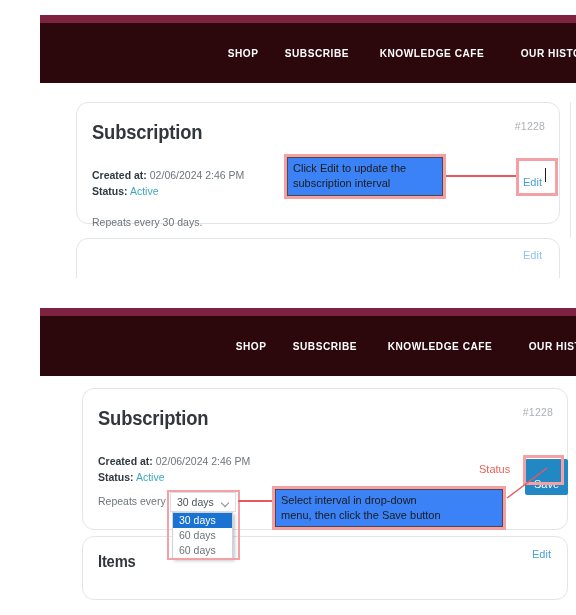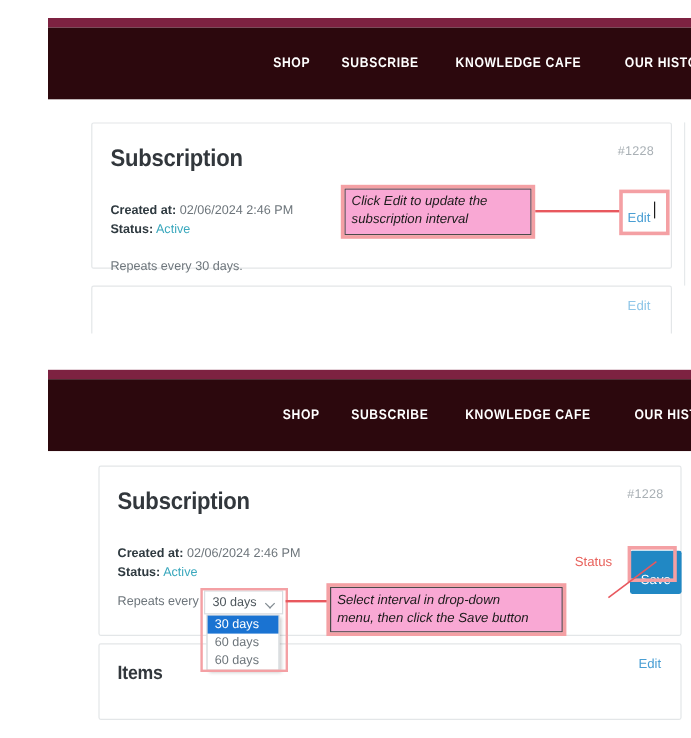--- a/index.html
+++ b/index.html
@@ -65,21 +65,21 @@
     transform: scaleX(0.88);
     transform-origin: left center;
     cursor: pointer;
   }
 
   
   .card {
     position: absolute;
     background: #ffffff;
     border: 1px solid #e3e6e8;
-    border-radius: 2px;
+    border-radius: 12px;
   }
   .card-title {
     position: absolute;
     font-family: "Liberation Sans Narrow", "Liberation Sans", sans-serif;
     font-weight: bold;
     font-size: 20px;
     color: #32373c;
     letter-spacing: -0.2px;
     transform: scaleX(0.92);
     transform-origin: left center;
@@ -181,26 +181,25 @@
   }
   .select-option.selected {
     background: #1a73d2;
     color: #ffffff;
     font-weight: normal;
   }
 
   
   .callout {
     position: absolute;
-    background: #f9a8d4;
+    background: #3b82f6;
     border: 1px solid #4a4a4a;
     outline: 3px solid #f4a0a4;
     box-sizing: border-box;
     z-index: 60;
-    font-style: italic;
   }
   .callout-text {
     position: absolute;
     left: 5px;
     top: 3px;
     right: 3px;
     font-size: 11px;
     color: #1b1b1b;
     line-height: 15px;
     white-space: pre-line;
@@ -334,21 +333,21 @@
 
   <div class="card" style="left:64px; top:236px; width:484px; height:62px;">
     <div class="card-title" style="left:15px; top:16px; font-size:16px;">Items</div>
     <div class="link-edit" style="left:449px; top:11px;">Edit</div>
   </div>
 
   <div class="highlight-rect" style="left:149px; top:190px; width:73px; height:70px; border-width:2px;"></div>
 
   <div class="leader-h" style="left:220px; top:200px; width:37px;"></div>
 
-  <div class="callout" style="left:257px; top:189px; width:194px; height:38px;">
+  <div class="callout" style="left:257px; top:189px; width:228px; height:38px;">
     <div class="callout-text">Select interval in drop-down
 menu, then click the Save button</div>
   </div>
 
   <svg class="leader-diag" style="left:480px; top:165px; width:60px; height:36px;" viewBox="0 0 60 36">
     <line x1="9" y1="33" x2="49" y2="3" stroke="#e8585e" stroke-width="1.4"></line>
   </svg>
 
   <div class="highlight-rect" style="left:505px; top:155px; width:41px; height:30px;"></div>
 </div>

